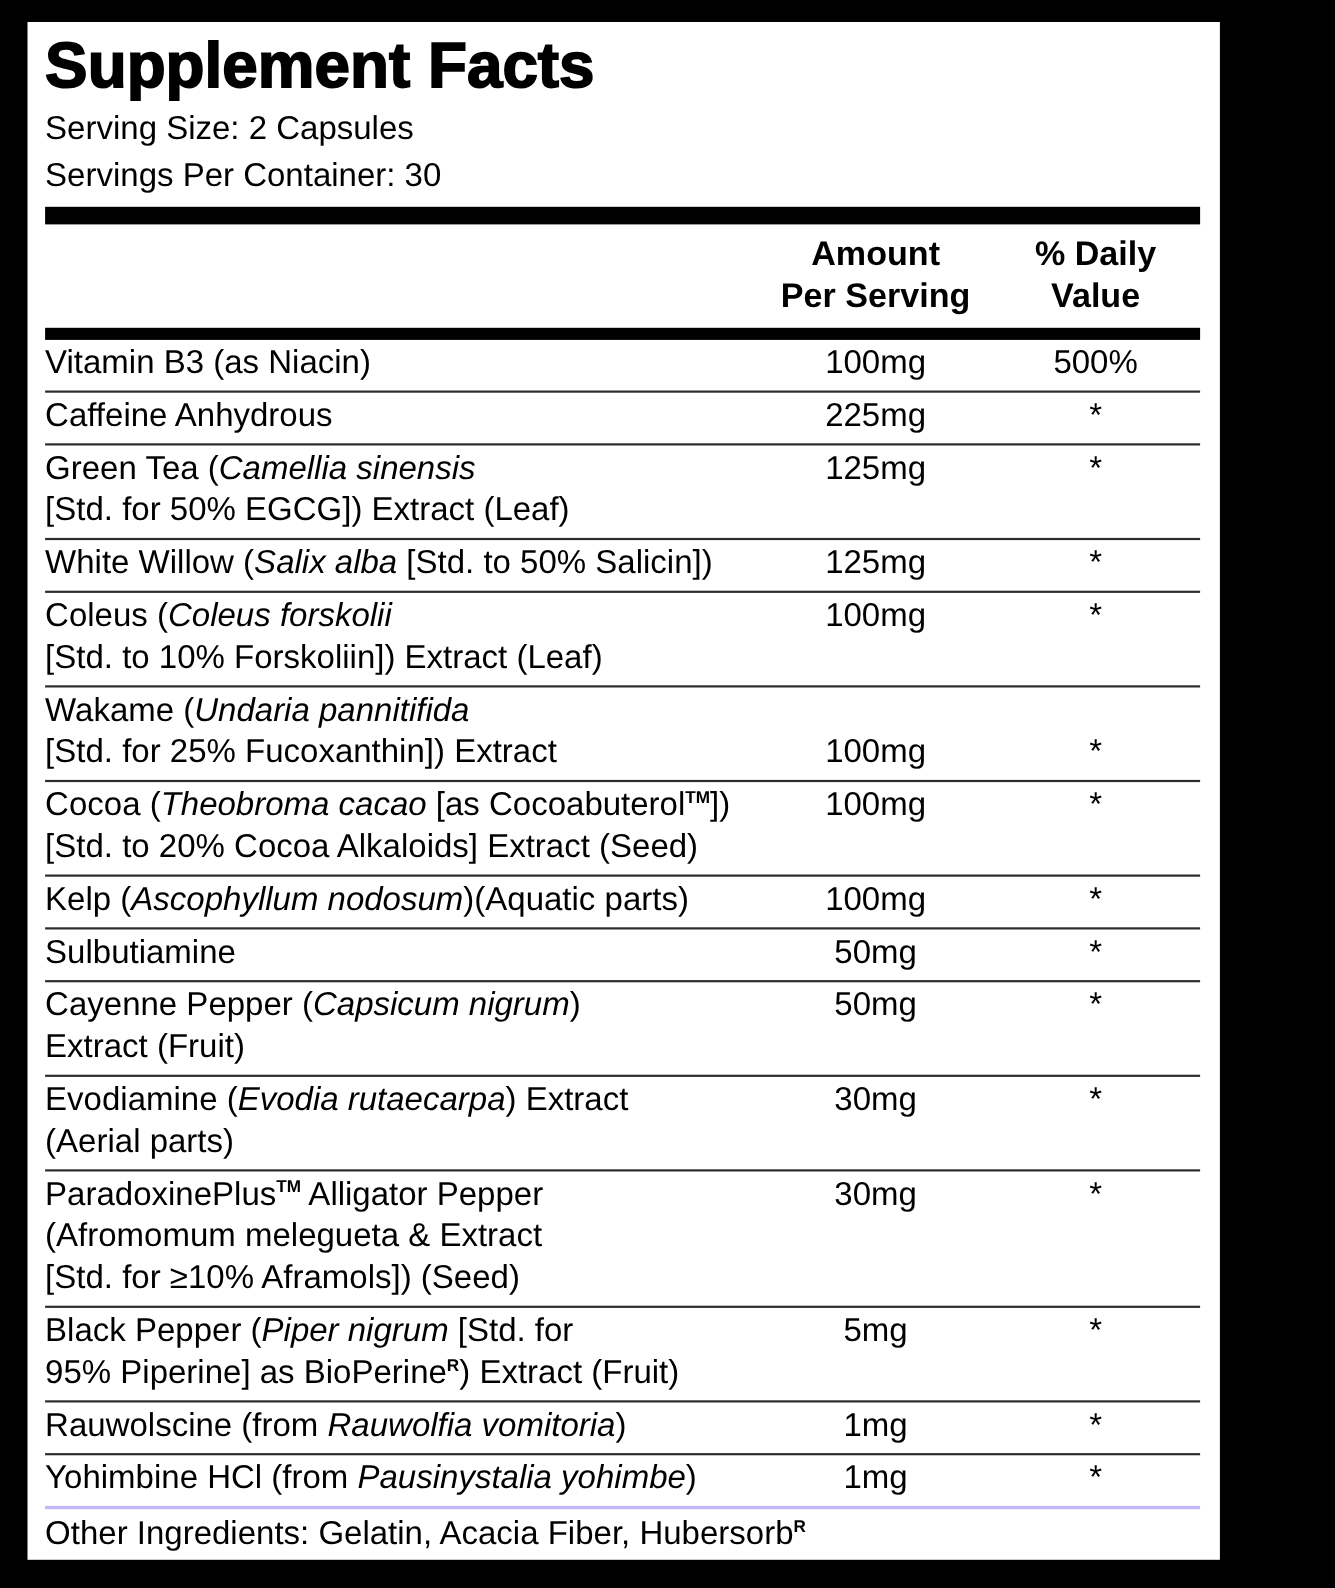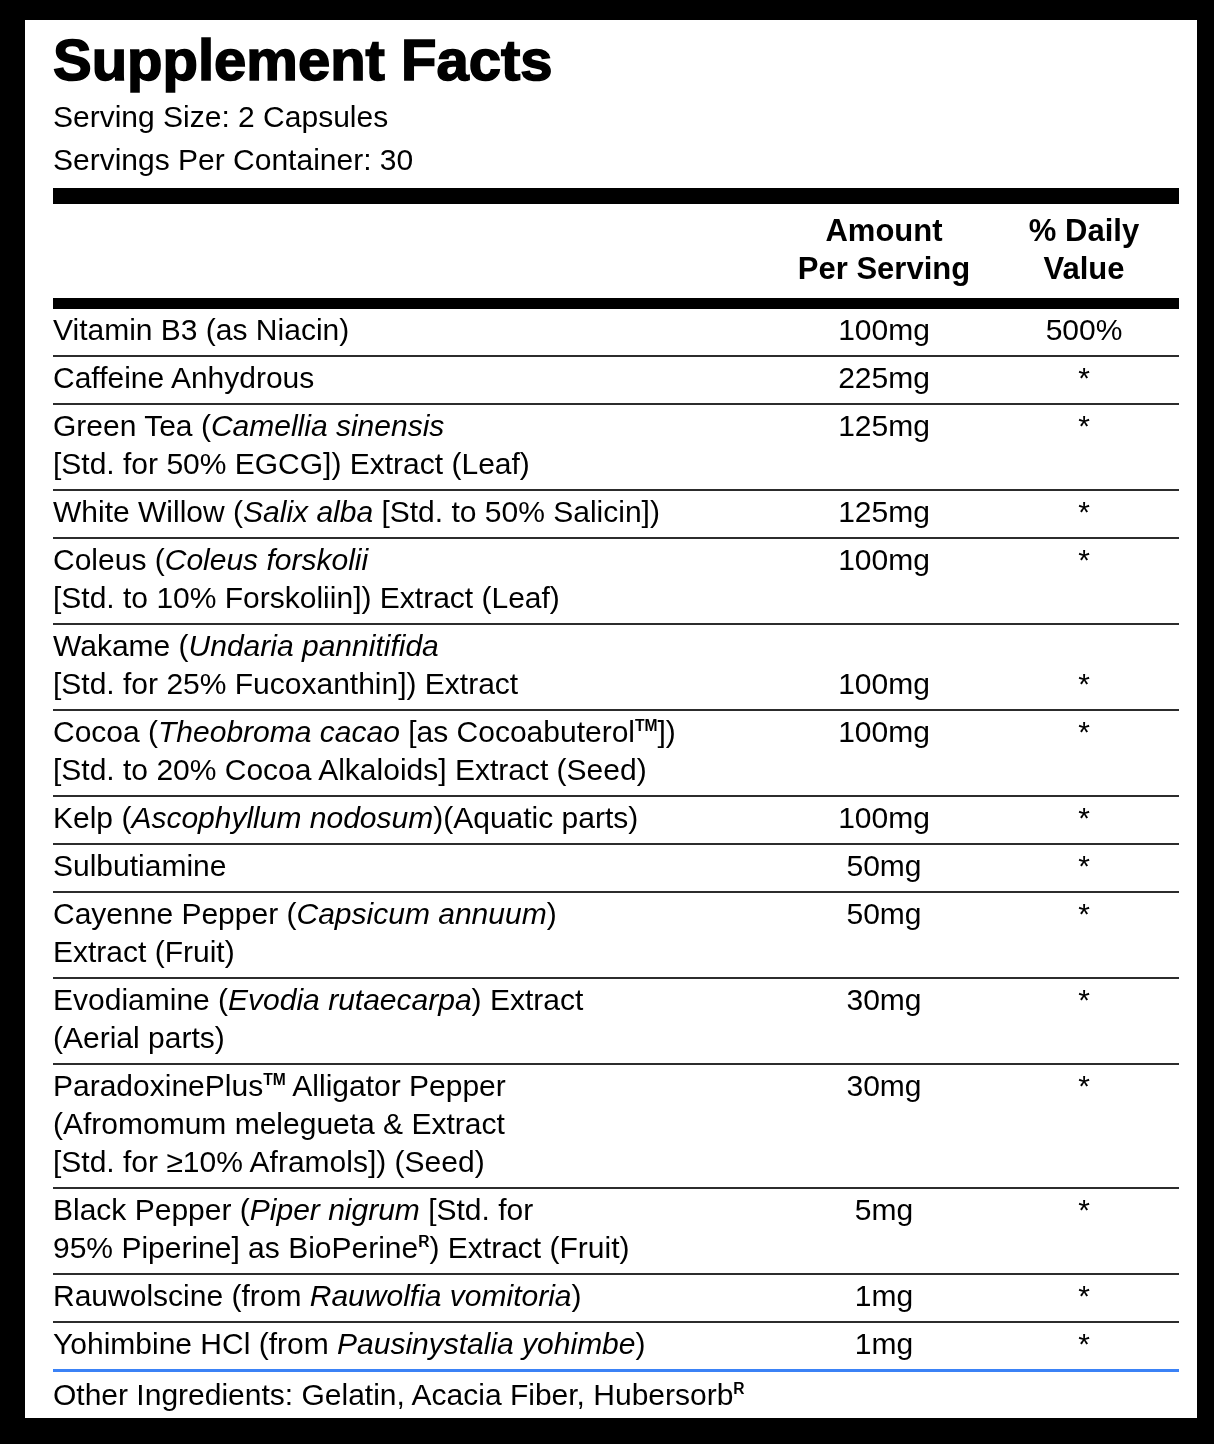--- a/index.html
+++ b/index.html
@@ -6,24 +6,24 @@
   body {
     width: 1214px; height: 1444px;
     background: #000;
     font-family: "Liberation Sans", sans-serif;
     color: #000;
     position: relative;
   }
   .panel {
     position: absolute;
     left: 25px; top: 20px;
-    width: 1172px; height: 1398px;
+    width: 1084px; height: 1398px;
     background: #fff;
     box-sizing: border-box;
-    padding: 8px 18px 0 28px;
+    padding: 8px 18px 0 16px;
     overflow: hidden;
   }
   .title {
     font-size: 58px;
     font-weight: bold;
     letter-spacing: 0px;
     -webkit-text-stroke: 1.6px #000;
     line-height: 1.12;
     margin: 0 0 2px 0;
   }
@@ -56,21 +56,21 @@
     padding: 2px 0 6px 0;
   }
   #rows .row:last-child { border-bottom: none; }
   .line { display: flex; font-size: 30px; line-height: 38px; }
   .name-cell { flex: 1; }
   .amt-cell { width: 210px; text-align: center; }
   .dv-cell { width: 190px; text-align: center; }
   .it { font-style: italic; }
   .sup { font-size: 0.52em; vertical-align: super; line-height: 0; font-weight: bold; }
   .other {
-    border-top: 3px solid #3b82f6;
+    border-top: 3px solid #c4b5fd;
     font-size: 30px;
     line-height: 40px;
     padding: 3px 0 10px 0;
   }
 </style>
 </head>
 <body>
 
 <div class="panel">
   <h1 class="title">Supplement Facts</h1>
@@ -172,21 +172,21 @@
       </div>
       <div class="row">
         <div class="line">
           <div class="name-cell"><span>Sulbutiamine</span></div>
           <div class="amt-cell">50mg</div>
           <div class="dv-cell">*</div>
         </div>
       </div>
       <div class="row">
         <div class="line">
-          <div class="name-cell"><span>Cayenne Pepper (</span><span class="it">Capsicum annuum</span><span>)</span></div>
+          <div class="name-cell"><span>Cayenne Pepper (</span><span class="it">Capsicum nigrum</span><span>)</span></div>
           <div class="amt-cell">50mg</div>
           <div class="dv-cell">*</div>
         </div>
         <div class="line">
           <div class="name-cell"><span>Extract (Fruit)</span></div>
           <div class="amt-cell"></div>
           <div class="dv-cell"></div>
         </div>
       </div>
       <div class="row">

